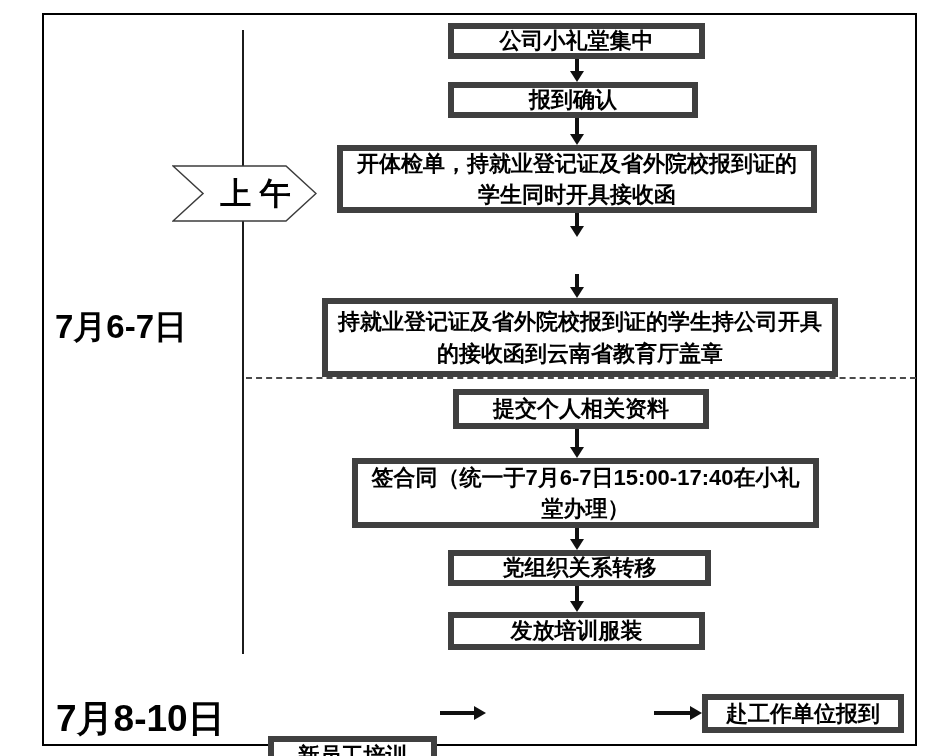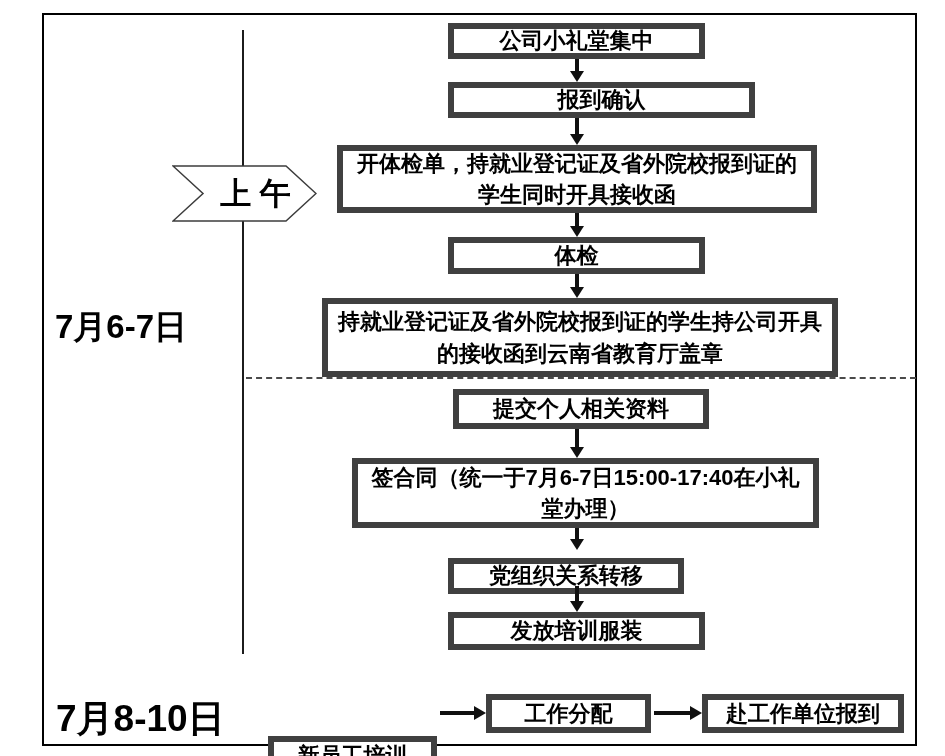--- a/index.html
+++ b/index.html
@@ -64,32 +64,30 @@
 
   <div class="chevron" style="left:172px;top:165px;">
     <svg width="145" height="57" viewBox="0 0 145 57">
       <polygon points="1,1 114,1 144,28.5 114,56 1,56 31,28.5" fill="#ffffff" stroke="#3c3c3c" stroke-width="1.5"></polygon>
     </svg>
     <div class="clabel">上 午</div>
   </div>
 
 
   <div class="fbox" style="left:448px;top:23px;width:257px;height:36px;">公司小礼堂集中</div>
-  <div class="fbox" style="left:448px;top:82px;width:307px;height:36px;">报到确认</div>
+  <div class="fbox" style="left:448px;top:82px;width:250px;height:36px;">报到确认</div>
   <div class="fbox" style="left:337px;top:145px;width:480px;height:68px;">开体检单，持就业登记证及省外院校报到证的学生同时开具接收函</div>
-  <div class="fbox" style="left:448px;top:237px;width:257px;height:37px;">体检</div>
   <div class="fbox" style="left:322px;top:298px;width:516px;height:79px;">持就业登记证及省外院校报到证的学生持公司开具的接收函到云南省教育厅盖章</div>
 
   <div class="fbox" style="left:453px;top:389px;width:256px;height:40px;">提交个人相关资料</div>
   <div class="fbox" style="left:352px;top:458px;width:467px;height:70px;">签合同（统一于7月6-7日15:00-17:40在小礼堂办理）</div>
-  <div class="fbox" style="left:448px;top:550px;width:236px;height:36px;margin-top:8px;">党组织关系转移</div>
+  <div class="fbox" style="left:448px;top:550px;width:263px;height:36px;">党组织关系转移</div>
   <div class="fbox" style="left:448px;top:612px;width:257px;height:38px;">发放培训服装</div>
 
   <div class="fbox" style="left:268px;top:694px;width:169px;height:39px;margin-top:42px;">新员工培训</div>
-  <div class="fbox" style="left:486px;top:694px;width:165px;height:39px;">工作分配</div>
   <div class="fbox" style="left:702px;top:694px;width:202px;height:39px;">赴工作单位报到</div>
 
   <div class="varrow" style="left:570px;top:59px;height:23px;">
     <div class="stem" style="height:12px;"></div>
       <div class="head"></div>
   </div>
   <div class="varrow" style="left:570px;top:118px;height:27px;">
     <div class="stem" style="height:16px;"></div>
       <div class="head"></div>
   </div>

